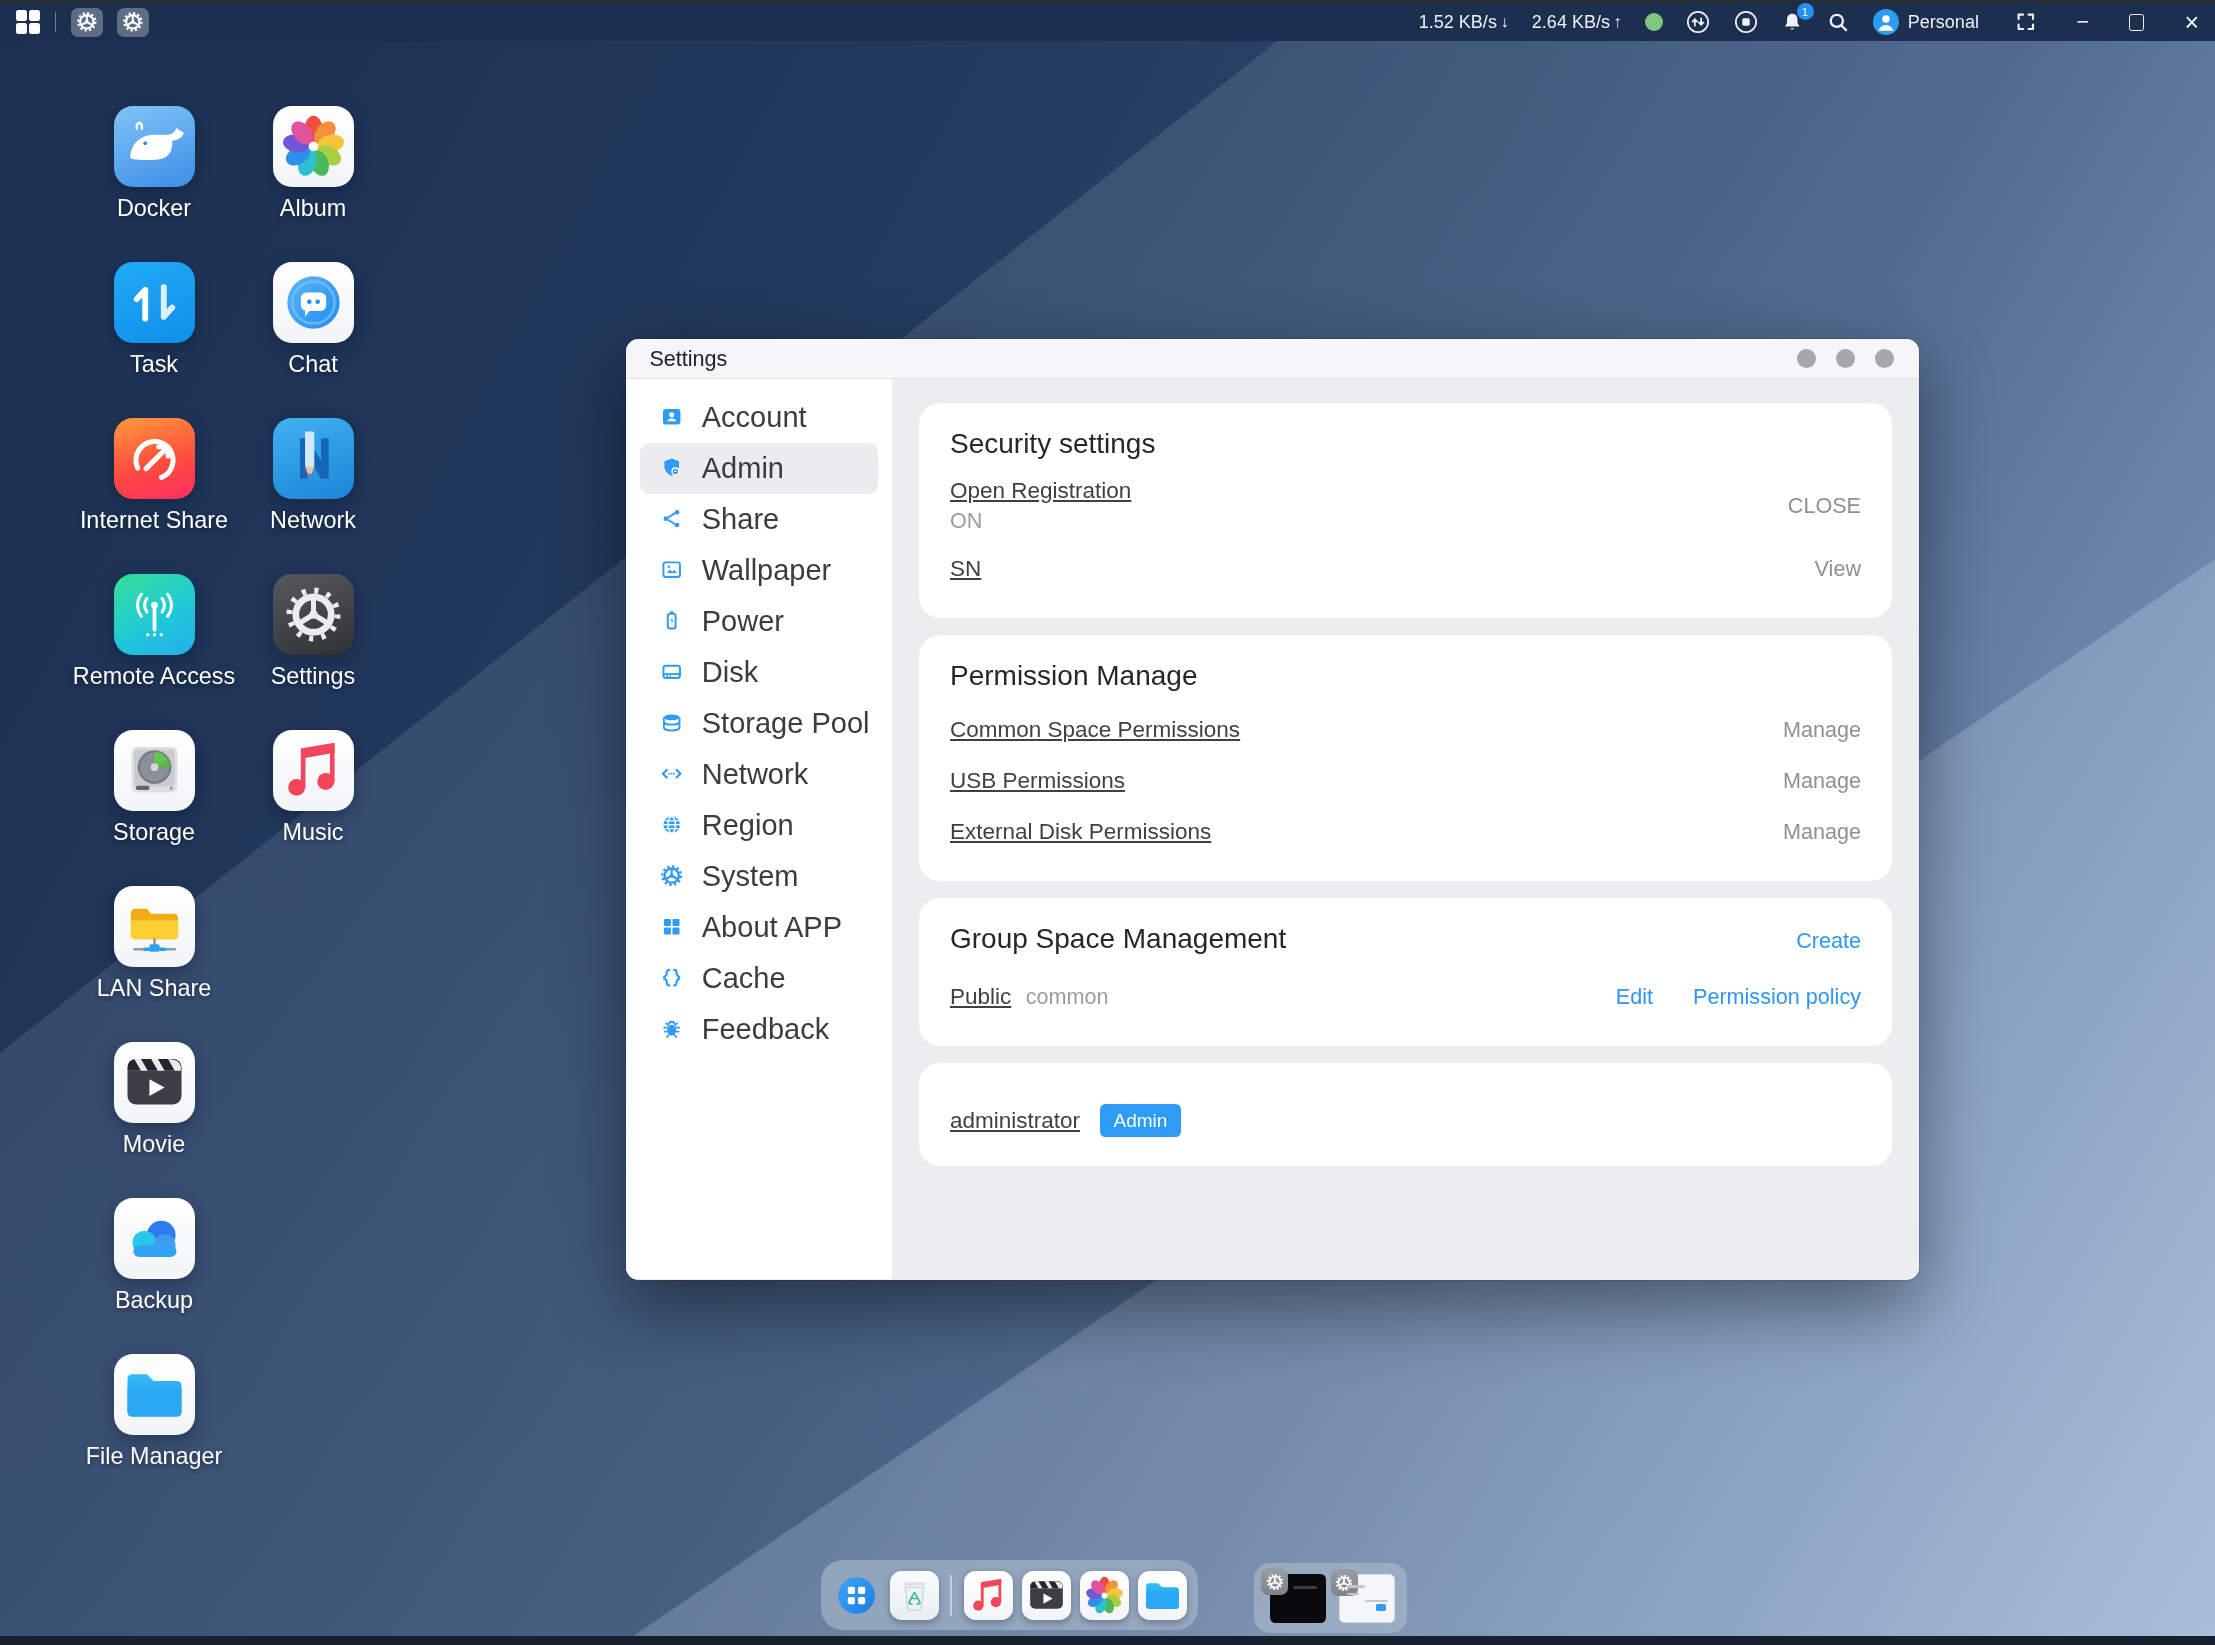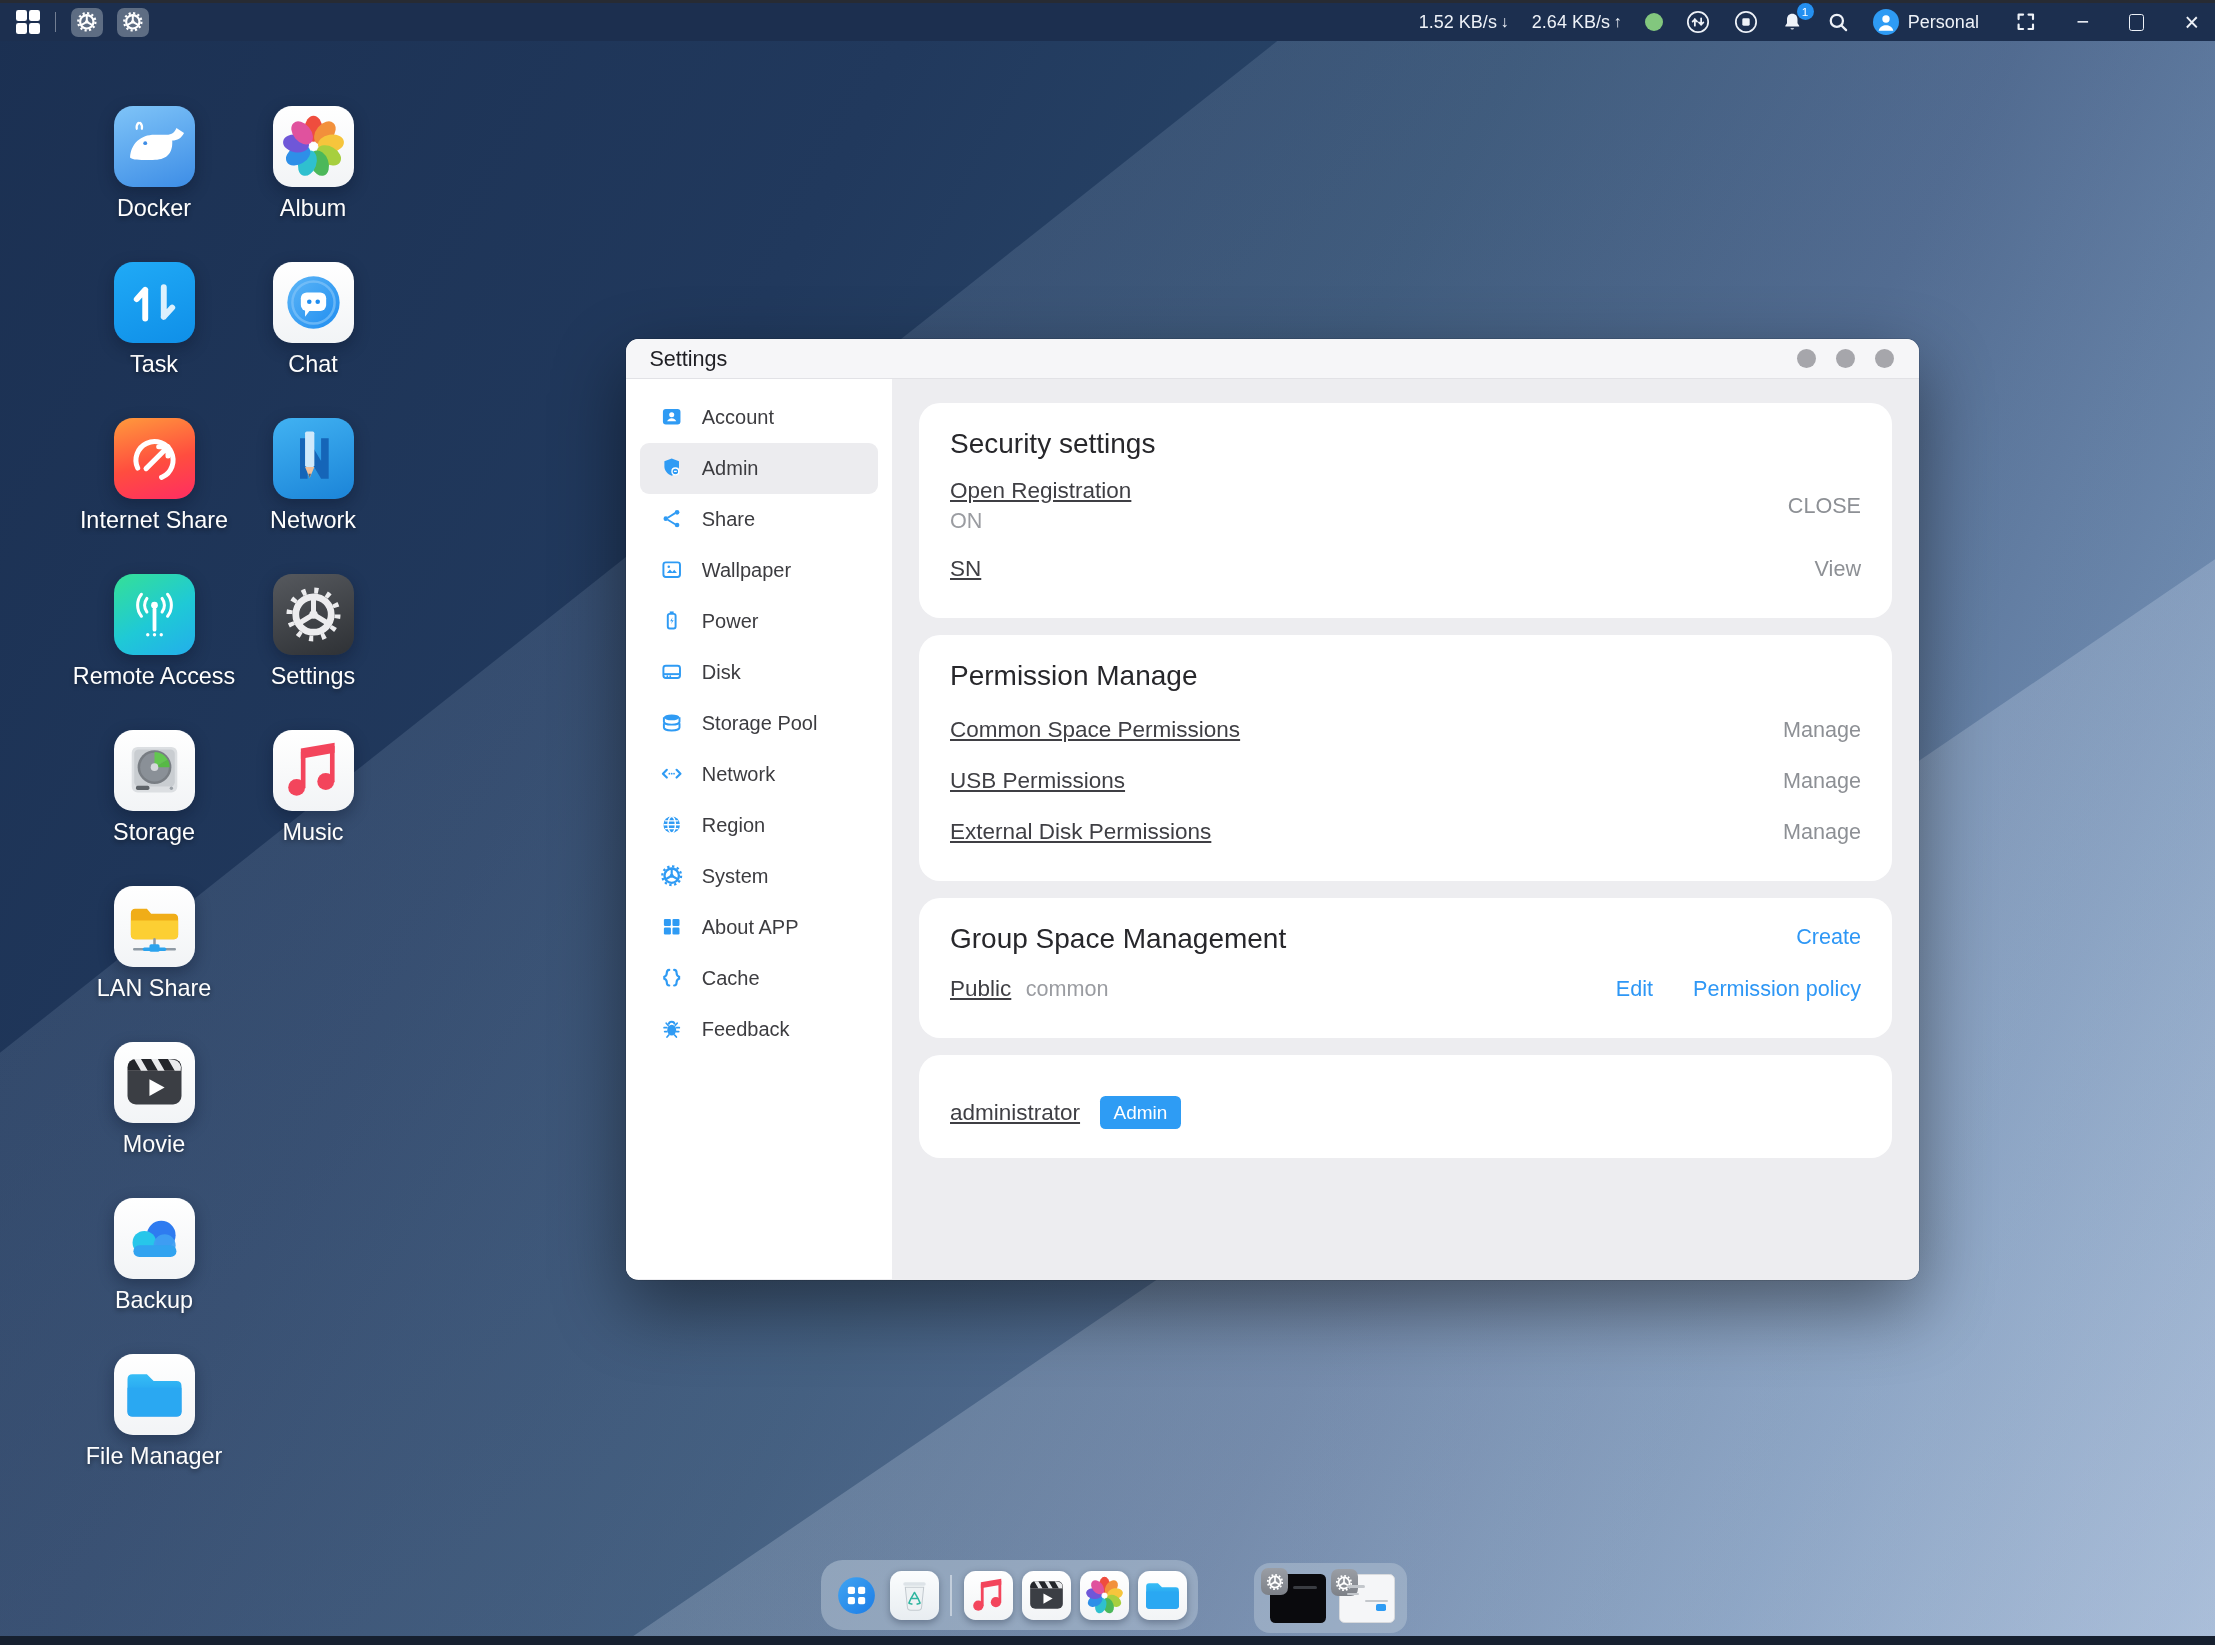--- a/index.html
+++ b/index.html
@@ -61,21 +61,21 @@
   
   .window { position:absolute; left:626px; top:339px; width:1293px; height:941px; border-radius:12.6px;
     background:#ededf0; box-shadow:0 27px 72px rgba(0,0,0,.45), 0 0 0 0.9px rgba(0,0,0,.10); z-index:20; overflow:hidden; }
   .titlebar { height:40px; background:#f6f6f8; border-bottom:0.9px solid #e2e2e6; display:flex; align-items:center; }
   .win-title { margin-left:23.4px; font-size:21.6px; color:#1f1f24; }
   .win-dots { margin-left:auto; margin-right:25px; display:flex; gap:20px; }
   .win-dot { width:19px; height:19px; border-radius:50%; background:#a6a6ab; }
   .win-body { display:flex; height:900px; }
   .sidebar { width:266px; background:#ffffff; padding-top:12.6px; flex:none; }
   .side-item { height:51px; display:flex; align-items:center; gap:18px; margin:0 14.4px; padding-left:20px;
-    border-radius:9px; font-size:20px; color:#3c3c40; cursor:pointer; }
+    border-radius:9px; font-size:29px; color:#3c3c40; cursor:pointer; }
   .side-item.selected { background:#ececef; }
   .side-ic { width:23.4px; height:23.4px; flex:none; display:flex; }
   .content { flex:1; padding:24px 27px; display:flex; flex-direction:column; gap:17px; background:#ededf0; }
   .card { background:#fff; border-radius:21px; padding:21.6px 31px 23.4px; }
   .card-title { font-size:28px; color:#27272b; font-weight:400; margin:3.6px 0 9px; }
   .crow { display:flex; align-items:center; justify-content:space-between; min-height:51px; }
   .crow-tall { min-height:74px; }
   .crow-label { font-size:22.5px; color:#3f3f44;text-decoration:underline; }
   .crow-sub { font-size:21.6px; color:#9a9ca1; margin-top:4.5px; }
   .crow-action { font-size:21.6px; color:#8d9095; cursor:pointer; }
@@ -587,21 +587,21 @@
           <span class="crow-action">Manage</span>
         </div>
         <div class="crow">
           <span class="crow-label">External Disk Permissions</span>
           <span class="crow-action">Manage</span>
         </div>
       </div>
 
       <div class="card">
         <div class="title-row">
-          <div class="card-title" style="margin-bottom:0">Group Space Management</div>
+          <div class="card-title" style="margin-bottom:8px">Group Space Management</div>
           <span class="blue-link">Create</span>
         </div>
         <div class="crow" style="margin-top:9px">
           <div class="name-tag">
             <span class="crow-label">Public</span>
             <span class="tag-muted">common</span>
           </div>
           <div class="links">
             <span class="blue-link">Edit</span>
             <span class="blue-link">Permission policy</span>

